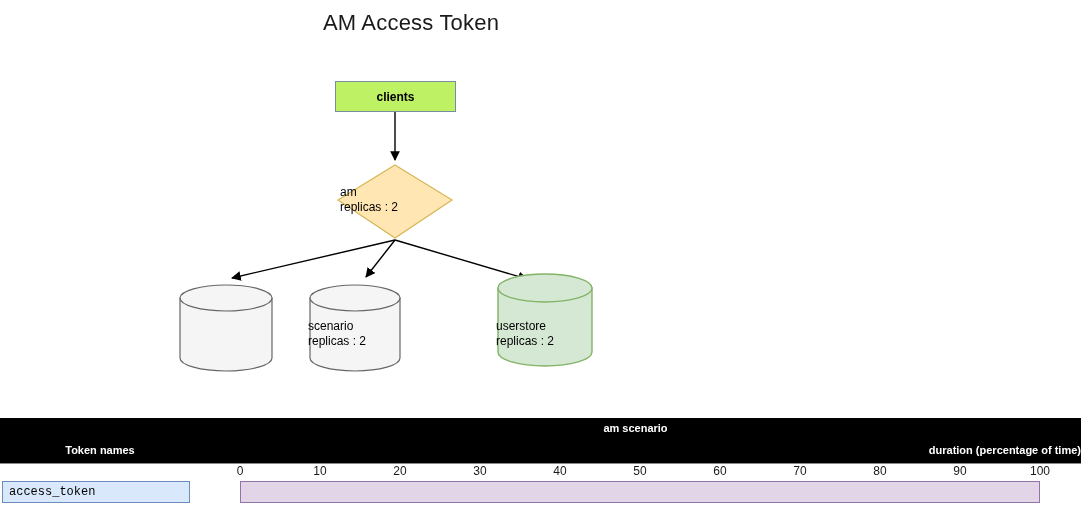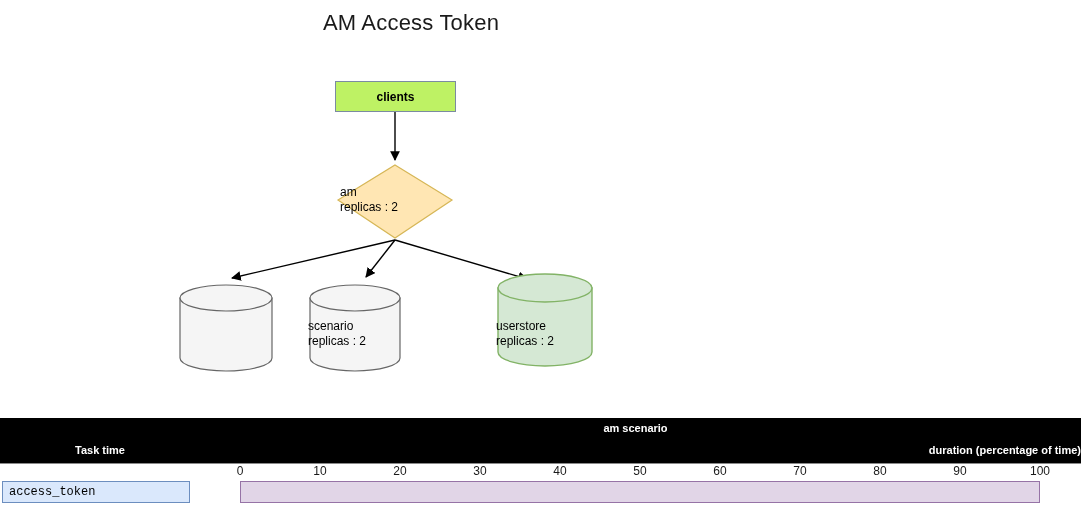--- a/index.html
+++ b/index.html
@@ -234,21 +234,21 @@
 
   <div class="node-label cyl-text c3">
     <div>userstore</div>
     <div>replicas : 2</div>
   </div>
 </div>
 
 <div id="gantt">
   <div class="gantt-header"></div>
   <div class="hdr-scenario">am scenario</div>
-  <div class="hdr-tasknames">Task time</div>
+  <div class="hdr-tasknames">Token names</div>
   <div class="hdr-duration">duration (percentage of time)</div>
   <div class="axis-rule"></div>
   <div class="axis-area" id="axis-area">
       <div class="tick-label" style="left: 240px;">0</div>
       <div class="tick-label" style="left: 320px;">10</div>
       <div class="tick-label" style="left: 400px;">20</div>
       <div class="tick-label" style="left: 480px;">30</div>
       <div class="tick-label" style="left: 560px;">40</div>
       <div class="tick-label" style="left: 640px;">50</div>
       <div class="tick-label" style="left: 720px;">60</div>

